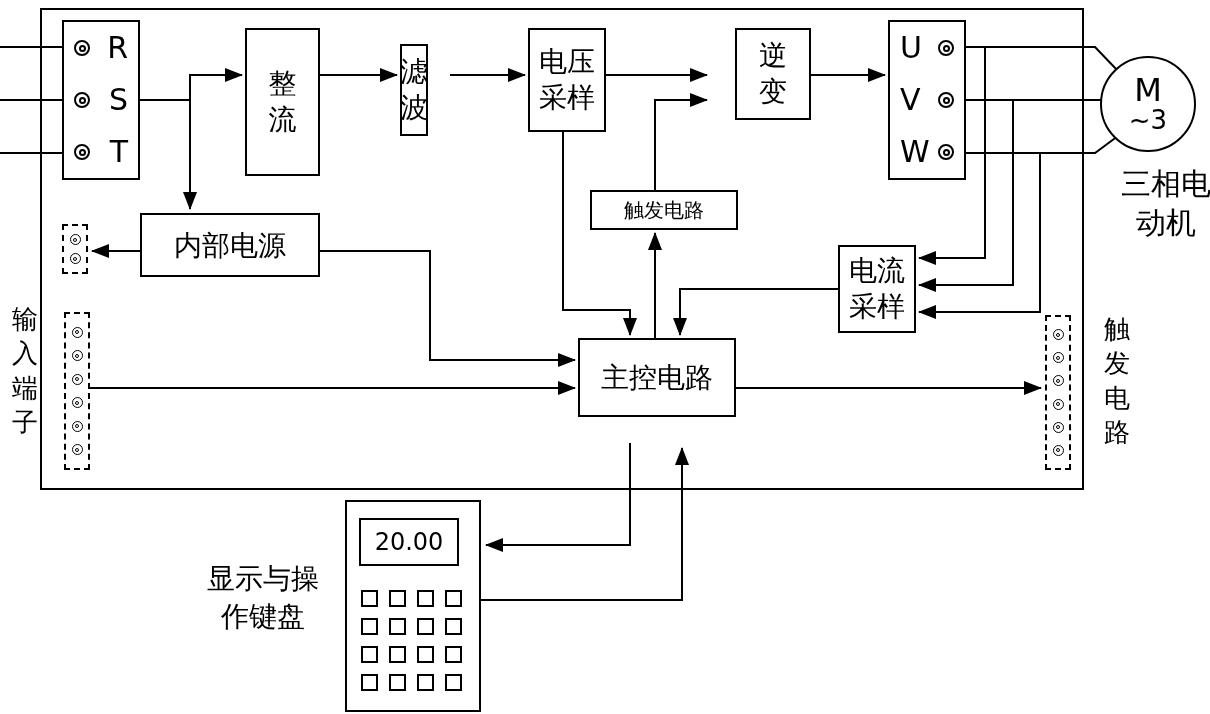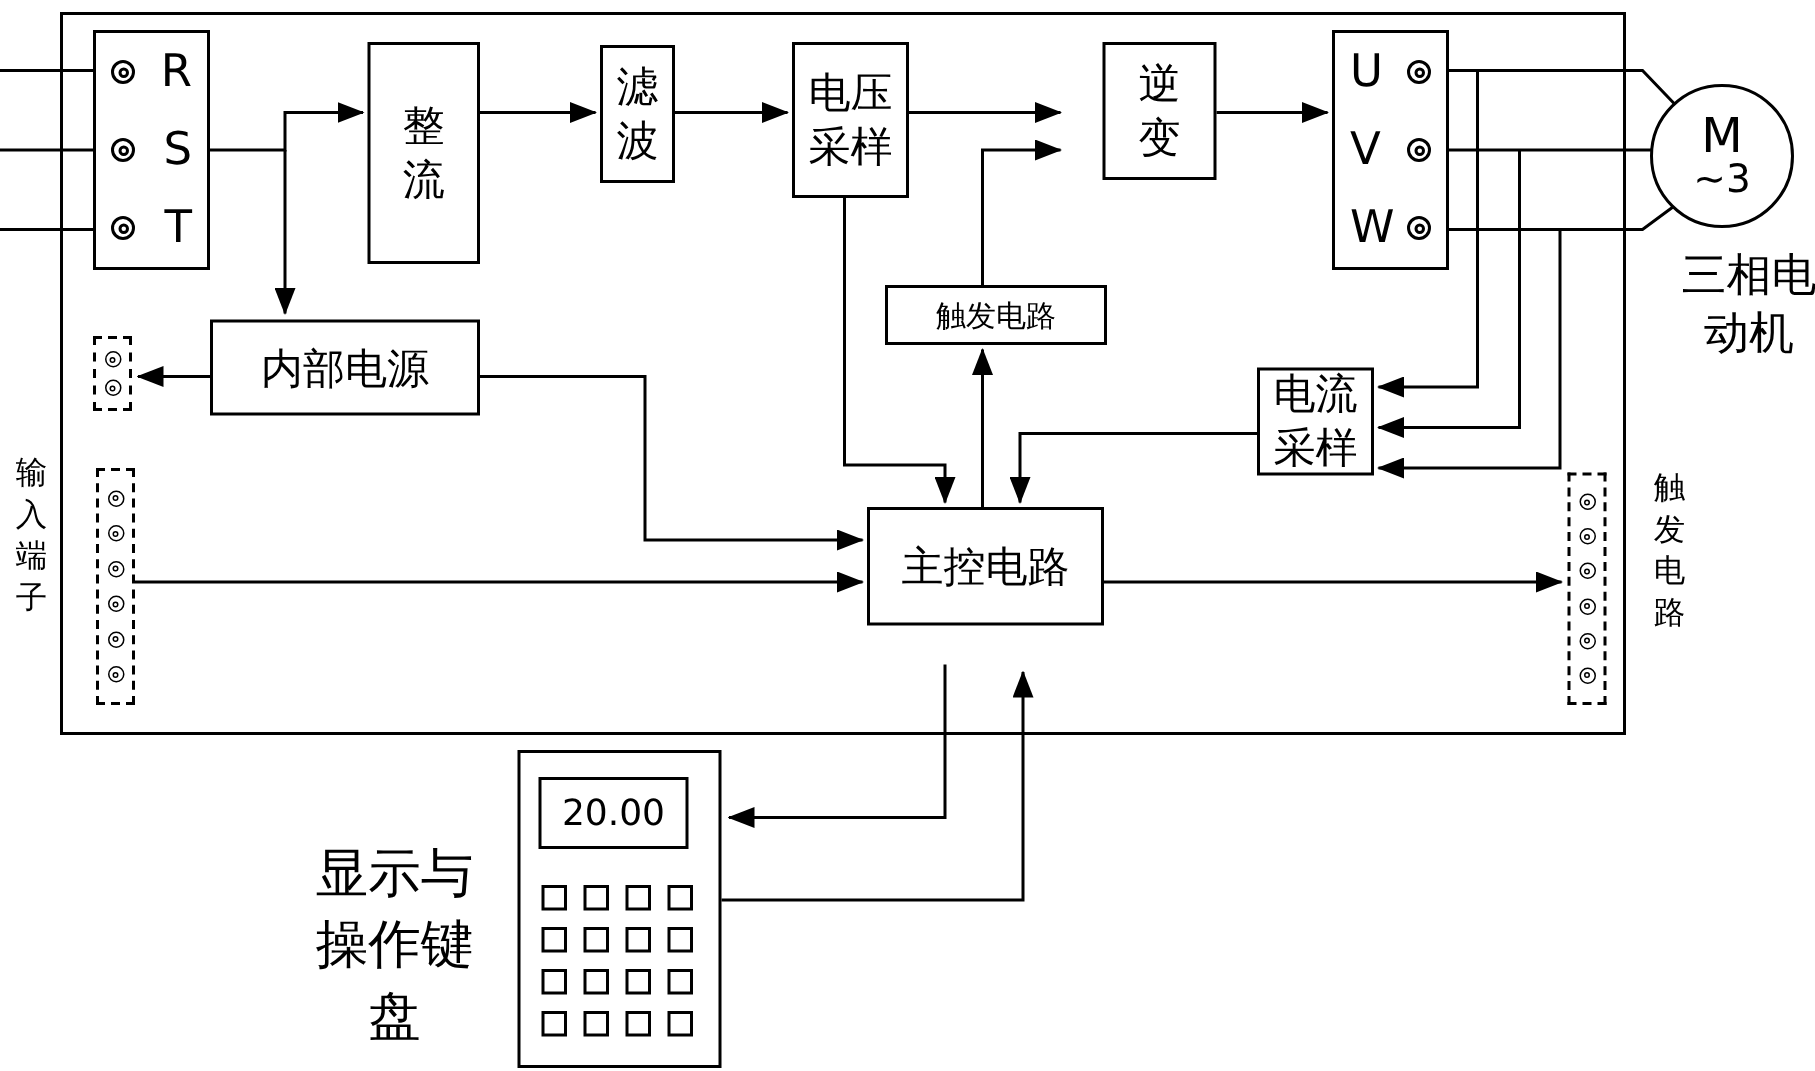--- a/index.html
+++ b/index.html
@@ -12,21 +12,21 @@
   .phase-box{flex-direction:column;justify-content:space-around;align-items:stretch;padding:0 10px}
   .phase-row{display:flex;align-items:center;justify-content:space-between;font-size:30px;width:100%}
   .ring{width:16px;height:16px;border:2px solid #000;border-radius:50%;display:flex;align-items:center;justify-content:center;background:#fff;flex:0 0 auto}
   .dot{width:7px;height:7px;border:2px solid #000;border-radius:50%}
   .dstrip{position:absolute;border:2px dashed #000;background:#fff;z-index:2;display:flex;flex-direction:column;align-items:center;justify-content:space-evenly}
   .sring{width:11px;height:11px;border:1.5px solid #000;border-radius:50%;display:flex;align-items:center;justify-content:center}
   .sdot{width:4px;height:4px;border:1px solid #000;border-radius:50%}
   .motor{position:absolute;left:1100px;top:56px;width:96px;height:96px;border:2px solid #000;border-radius:50%;background:#fff;display:flex;flex-direction:column;align-items:center;justify-content:center;z-index:2}
   .motor .m{font-size:32px;line-height:1}
   .motor .ph{font-size:26px;line-height:1.1}
-  .vlabel{position:absolute;width:34px;font-size:21px;line-height:1.32;word-break:break-all;text-align:center;z-index:2}
+  .vlabel{position:absolute;width:34px;font-size:26px;line-height:1.32;word-break:break-all;text-align:right;z-index:2}
   .caption{position:absolute;text-align:center;word-break:break-all;z-index:2}
   .kgrid{position:absolute;display:grid;grid-template-columns:repeat(4,17px);grid-auto-rows:17px;gap:11px;z-index:3}
   .kbtn{border:2px solid #000;background:#fff}
 </style>
 </head>
 <body>
 
 <div class="enclosure" style="left:40px;top:8px;width:1044px;height:482px"></div>
 
 <svg class="wires" width="1210" height="714" viewBox="0 0 1210 714">
@@ -82,41 +82,41 @@
         <span class="dot"></span>
       </span>
     <span>T</span>
   </div>
 </div>
 
 <div class="box" style="left:245px;top:28px;width:75px;height:148px">
   <span class="vt" style="width:30px">整流</span>
 </div>
 
-<div class="box" style="left:400px;top:30px;width:50px;height:92px">
+<div class="box" style="left:400px;top:44px;width:28px;height:92px">
   <span class="vt" style="width:30px">滤波</span>
 </div>
 
 <div class="box" style="left:528px;top:28px;width:78px;height:104px">
   <span class="vt" style="width:58px">电压采样</span>
 </div>
 
 <div class="box" style="left:735px;top:28px;width:76px;height:92px">
   <span class="vt" style="width:30px">逆变</span>
 </div>
 
 <div class="box" style="left:590px;top:190px;width:148px;height:40px;font-size:20px">
   <span>触发电路</span>
 </div>
 
 <div class="box" style="left:140px;top:213px;width:180px;height:64px">
   <span>内部电源</span>
 </div>
 
-<div class="box" style="left:838px;top:245px;width:78px;height:72px">
+<div class="box" style="left:838px;top:245px;width:78px;height:88px">
   <span class="vt" style="width:58px">电流采样</span>
 </div>
 
 <div class="box" style="left:578px;top:338px;width:158px;height:79px">
   <span>主控电路</span>
 </div>
 
 <div class="box phase-box" style="left:888px;top:20px;width:78px;height:160px">
   <div class="phase-row">
     <span>U</span>
@@ -212,13 +212,13 @@
     <span class="kbtn"></span>
   <span class="kbtn"></span>
     <span class="kbtn"></span>
     <span class="kbtn"></span>
     <span class="kbtn"></span>
   <span class="kbtn"></span>
     <span class="kbtn"></span>
     <span class="kbtn"></span>
     <span class="kbtn"></span>
 </div>
-<div class="caption" style="left:202px;top:560px;width:122px;font-size:35px;line-height:1.35">显示与操作键盘</div>
+<div class="caption" style="left:202px;top:560px;width:122px;font-size:28px;line-height:1.35">显示与操作键盘</div>
 
 </body></html>

